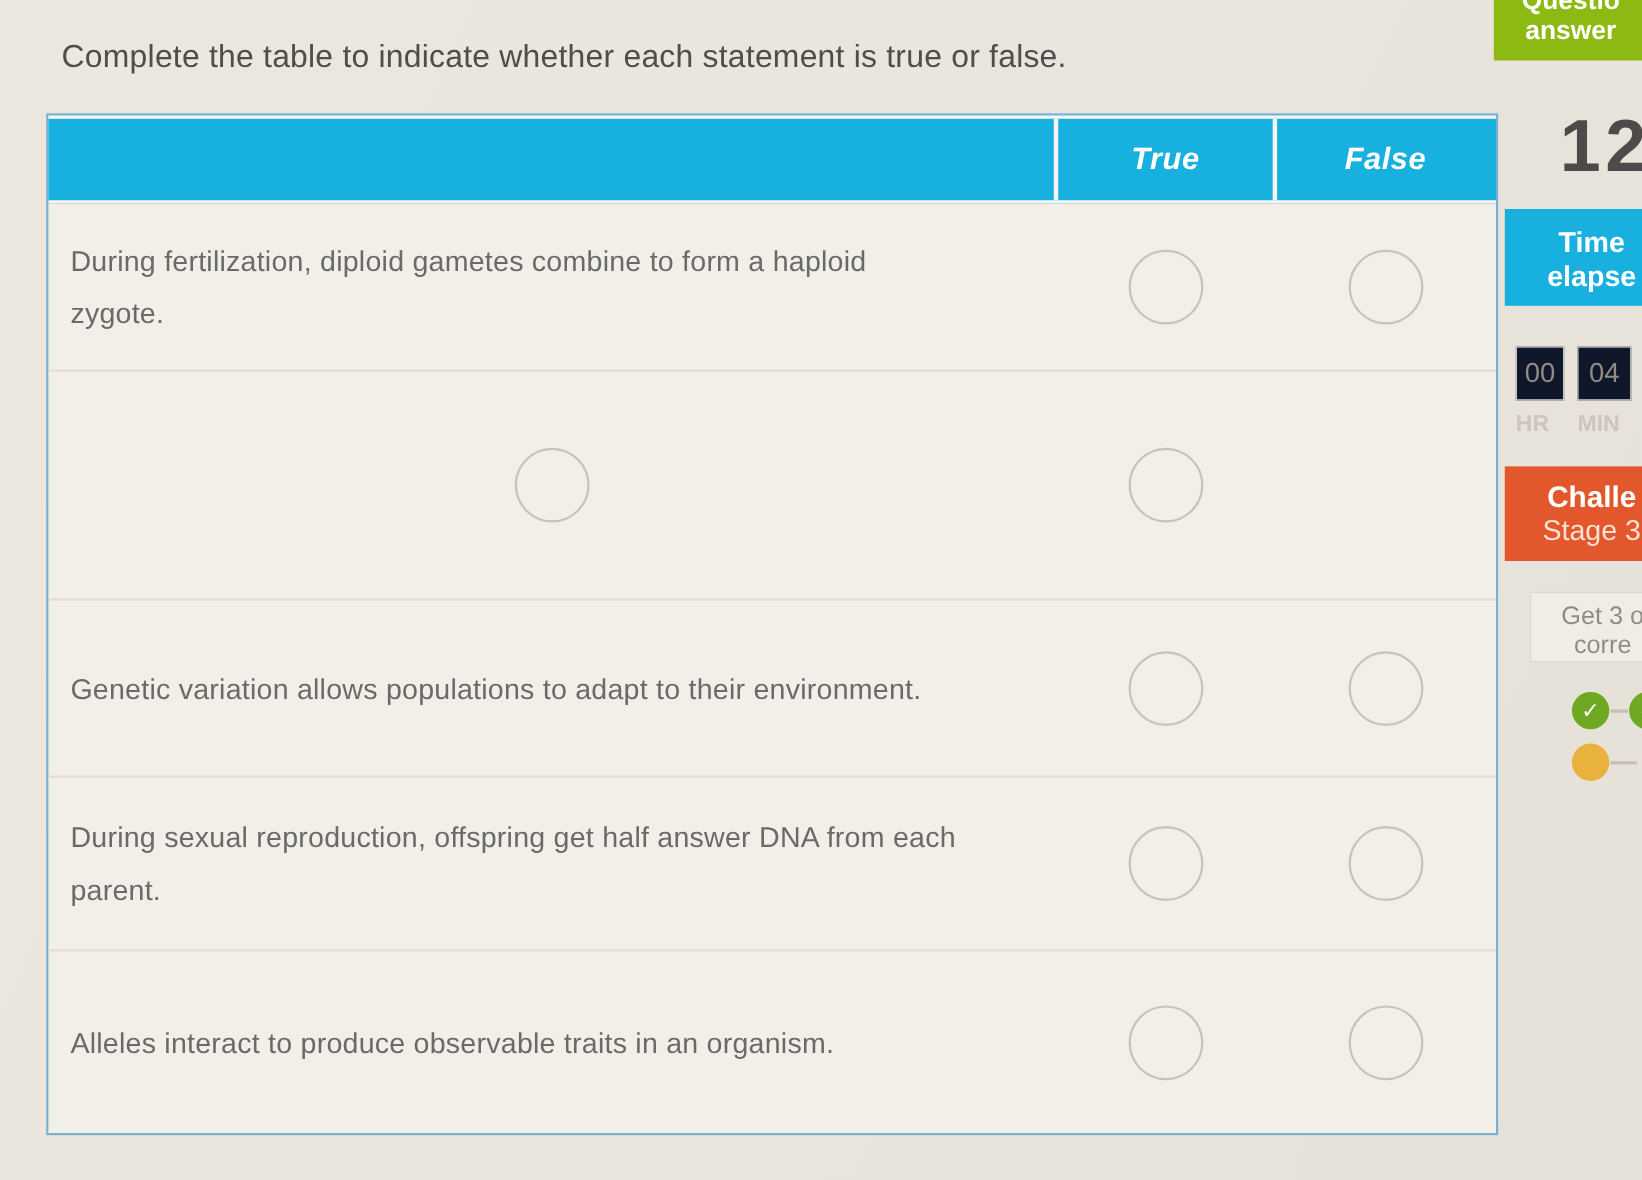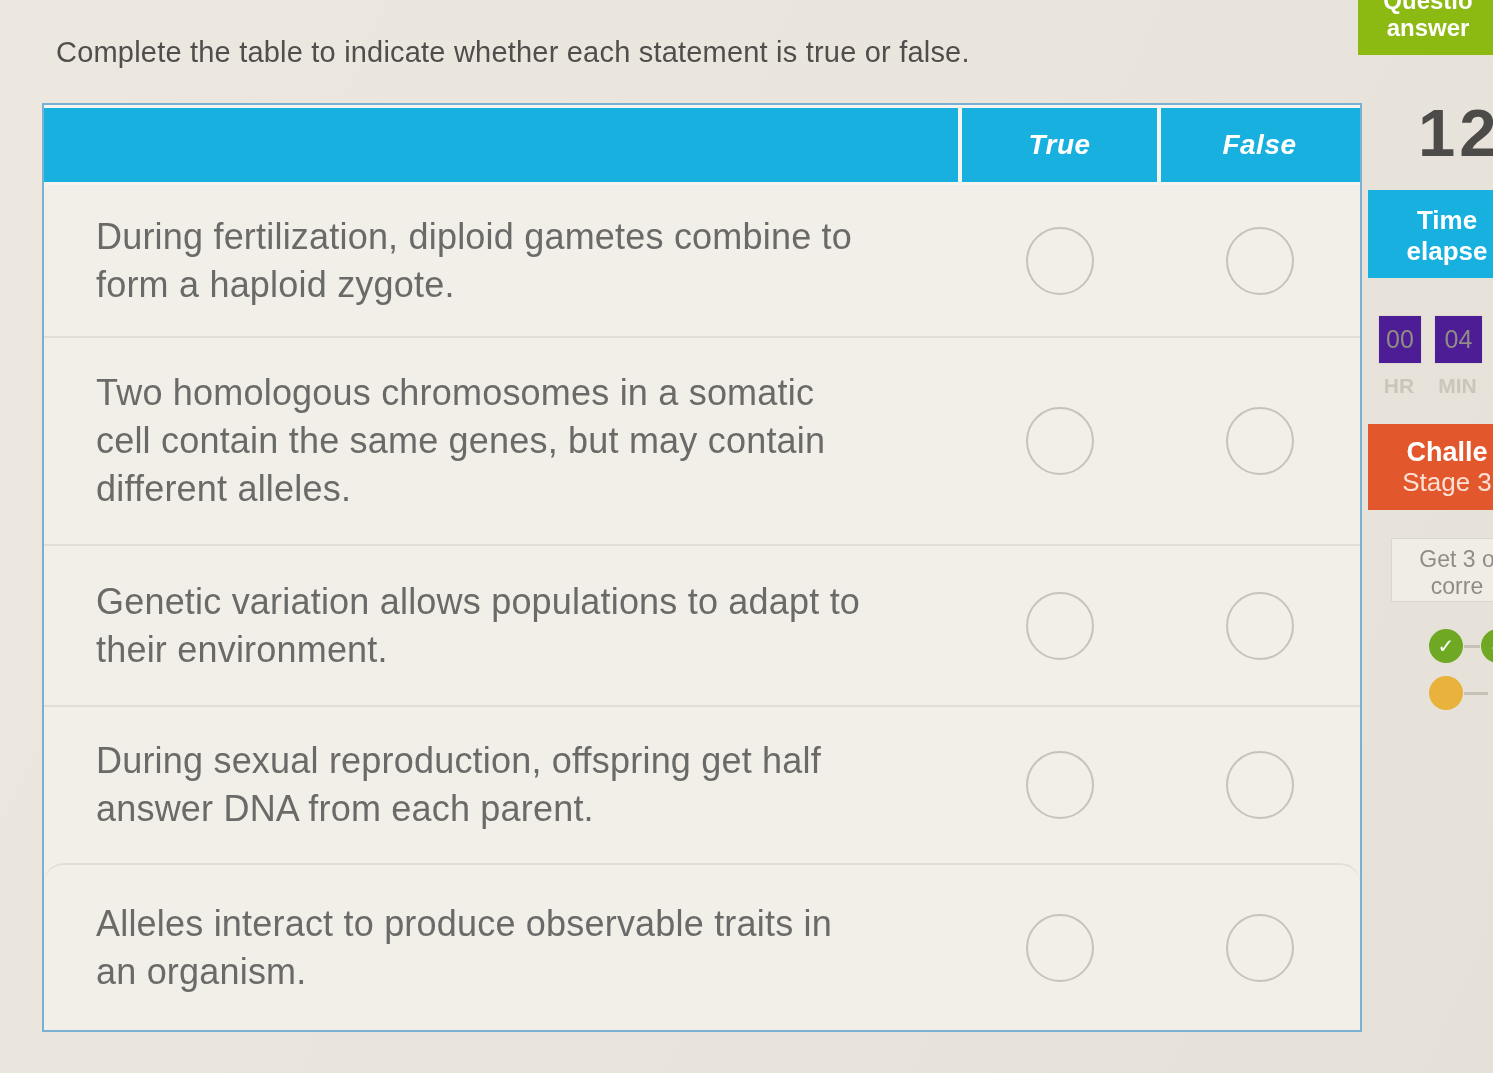--- a/index.html
+++ b/index.html
@@ -26,25 +26,25 @@
   .tf-header .hlabel{
     text-align:center;color:#ffffff;font-size:28px;font-weight:bold;letter-spacing:.5px;
   }
   .vsep{position:absolute;top:0;width:4px;height:74px;background:#f6f4ee;}
   .vsep.s1{left:914px;}
   .vsep.s2{left:1113px;}
   .tf-row{
     display:grid;grid-template-columns:916px 199px 201px;align-items:stretch;
   }
   .tf-row + .tf-row{border-top:2px solid #e3ded5;}
-  .r1{height:151px;} .r2{height:206px;} .r3{height:159px;} .r4{height:156px;} .r5{height:165px;border-radius:20px;}
+  .r1{height:151px;} .r2{height:206px;} .r3{height:159px;} .r4{height:156px;} .r5{height:165px;}
   .stmt-cell{
     display:flex;align-items:center;
-    padding-left:52px;padding-right:90px;
-    font-size:36px;color:var(--text_stmt);line-height:48px;letter-spacing:.2px;
+    padding-left:20px;padding-right:90px;
+    font-size:26px;color:var(--text_stmt);line-height:48px;letter-spacing:.2px;
   }
   .radio-cell{display:flex;align-items:center;justify-content:center;}
   .radio{
     width:68px;height:68px;border-radius:50%;
     border:2px solid var(--radio_border);background:transparent;box-sizing:border-box;
     cursor:pointer;
   }
   
   .answered-badge{
     position:absolute;left:1358px;top:0;width:140px;height:55px;overflow:hidden;
@@ -55,27 +55,27 @@
   .answered-count{
     position:absolute;left:1418px;top:94px;width:120px;
     font-size:67px;font-weight:bold;color:#4c4b49;letter-spacing:4px;
   }
   .time-box{
     position:absolute;left:1368px;top:190px;width:158px;height:88px;
     background:var(--header_cyan);color:#fff;font-weight:bold;font-size:26px;
     text-align:center;line-height:31px;padding-top:15px;box-sizing:border-box;
   }
   .timer-val{
-    position:absolute;top:315px;height:47px;background:#4c1d95;border:1px solid #dfdad1;
+    position:absolute;top:315px;height:47px;background:#0f172a;border:1px solid #dfdad1;
     color:#918c84;font-size:25px;display:flex;align-items:center;justify-content:center;
   }
   .timer-val.hr{left:1378px;width:42px;}
   .timer-val.min{left:1434px;width:47px;}
   .timer-lab{
-    position:absolute;top:374px;color:#cbc5bb;font-weight:bold;font-size:21px;text-align:center;
+    position:absolute;top:374px;color:#cbc5bb;font-weight:bold;font-size:21px;text-align:left;
   }
   .timer-lab.hr{left:1378px;width:42px;}
   .timer-lab.min{left:1434px;width:47px;}
   .challenge-box{
     position:absolute;left:1368px;top:424px;width:158px;height:86px;
     background:var(--challenge_orange);text-align:center;padding-top:13px;box-sizing:border-box;
   }
   .challenge-box .l1{color:#fff;font-weight:bold;font-size:27px;line-height:30px;}
   .challenge-box .l2{color:rgba(255,237,228,.92);font-size:26px;line-height:30px;}
   .goal-box{
@@ -112,21 +112,20 @@
     <div class="stmt-cell">During fertilization, diploid gametes combine to form a haploid zygote.</div>
     <div class="radio-cell">
         <div class="radio"></div>
       </div>
     <div class="radio-cell">
         <div class="radio"></div>
       </div>
   </div>
 
   <div class="tf-row r2">
-    <div class="stmt-cell">Two homologous chromosomes in a somatic cell contain the same genes, but may contain different alleles.</div>
     <div class="radio-cell">
         <div class="radio"></div>
       </div>
     <div class="radio-cell">
         <div class="radio"></div>
       </div>
   </div>
 
   <div class="tf-row r3">
     <div class="stmt-cell">Genetic variation allows populations to adapt to their environment.</div>

